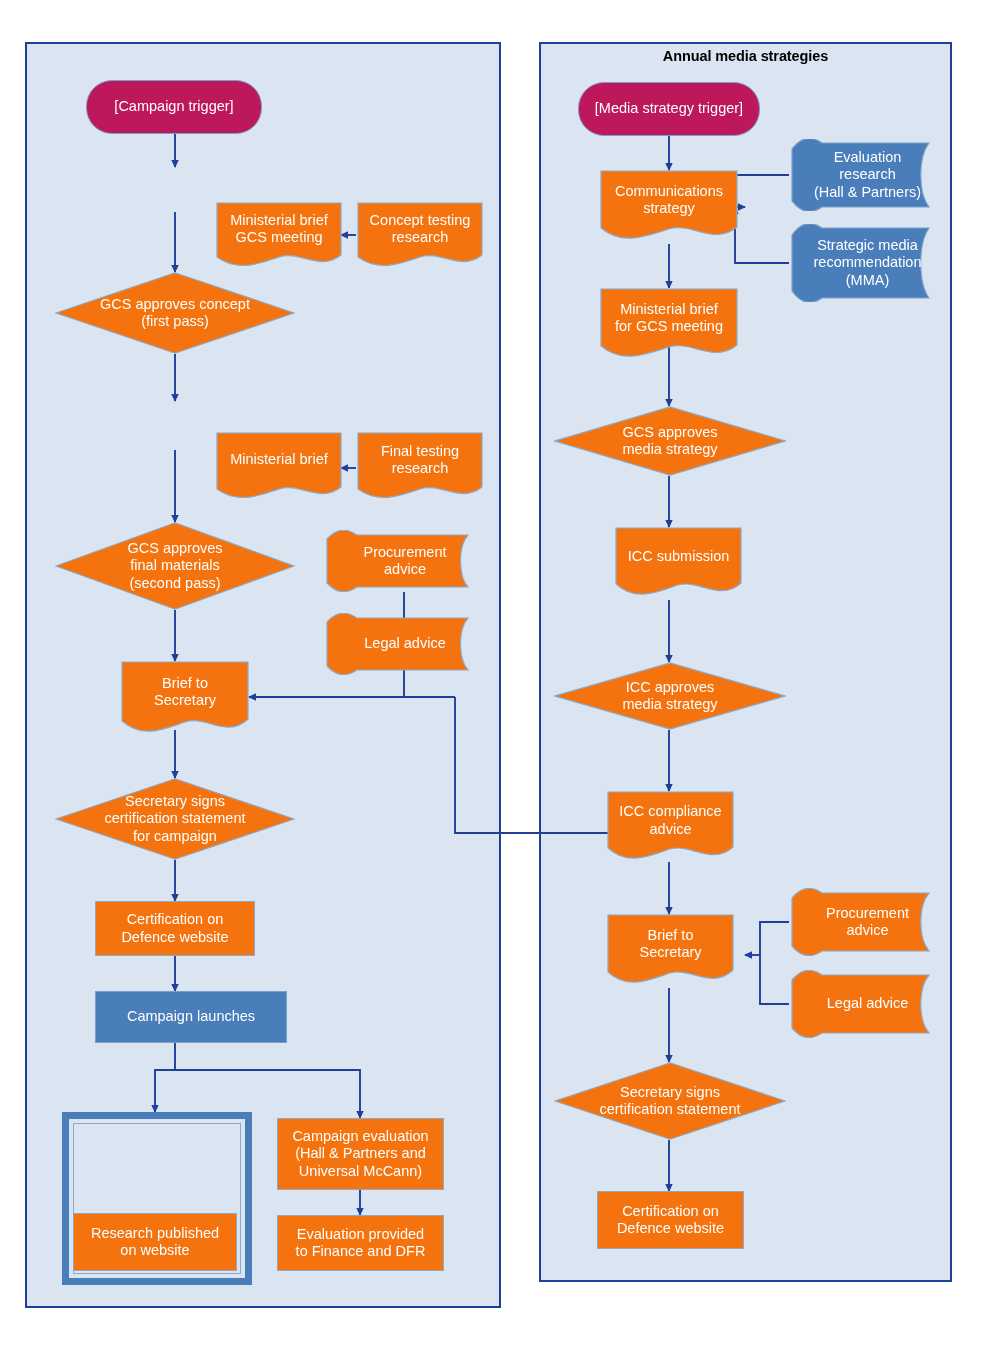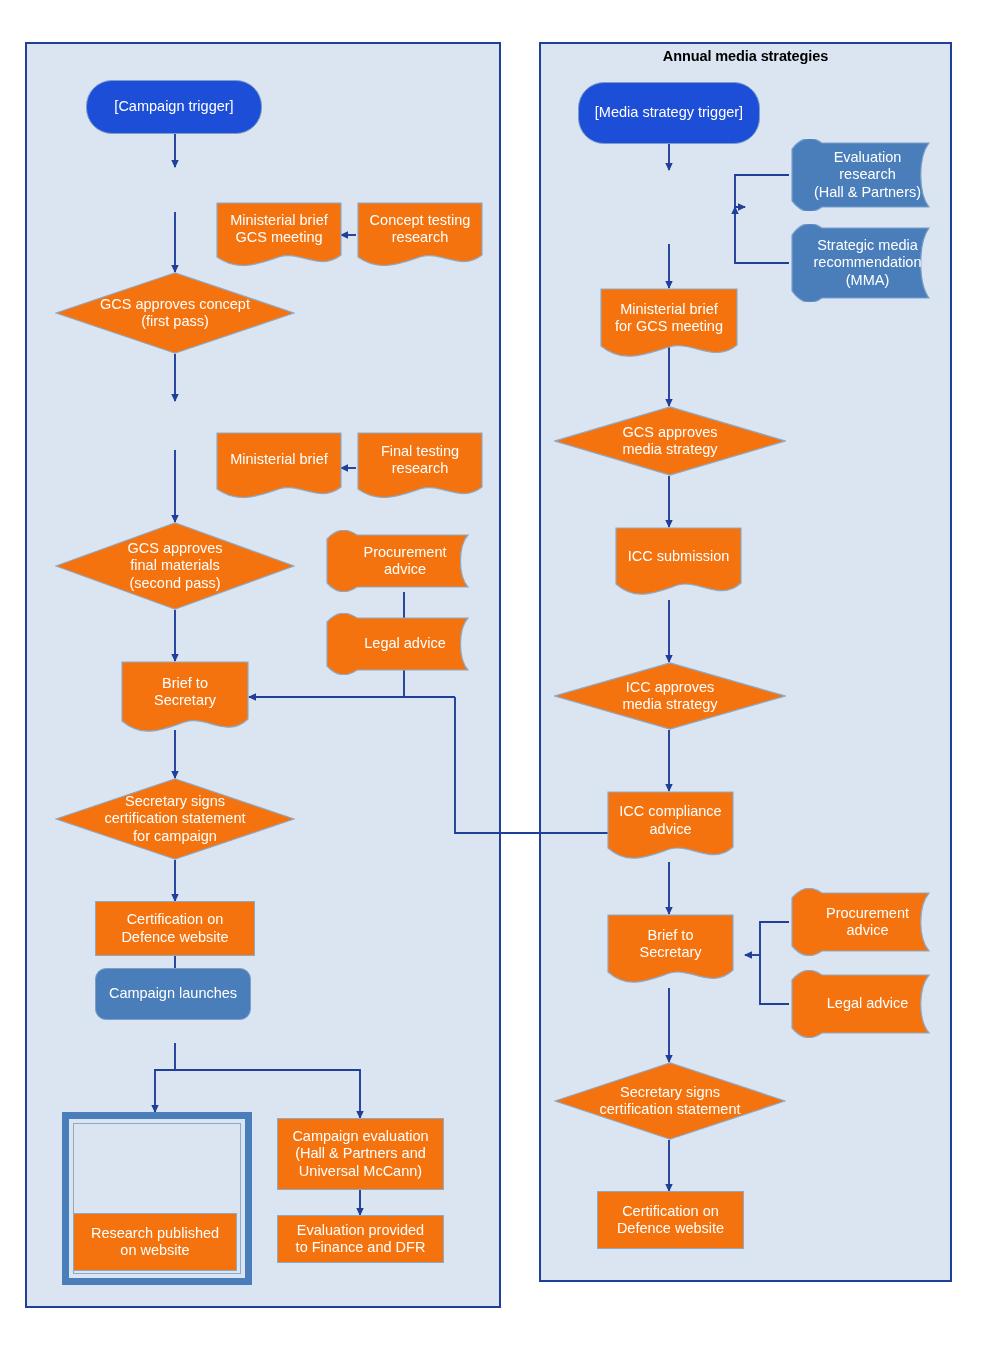--- a/index.html
+++ b/index.html
@@ -41,21 +41,21 @@
 
   
   .rect{
     background:#f4730f;
     border:1px solid #8ea9c6;
   }
   .rect.blue{background:#4a7ebb;border:1px solid #7b9fc9;}
 
   
   .term{
-    background:#1d4ed8;
+    background:#be185d;
     border:1px solid #7b9fc9;
     border-radius:26px;
   }
 
   
   .diamond{background:transparent;border:none;}
   .diamond svg{position:absolute;left:0;top:0;width:100%;height:100%;z-index:-1;}
 
   
   .doc{background:transparent;border:none;}
@@ -223,44 +223,50 @@
     <svg viewBox="0 0 240 82" preserveAspectRatio="none">
       <path d="M120,0.8 L239.2,41 L120,81.2 L0.8,41 Z" fill="#f4730f" stroke="#8ea9c6" stroke-width="1.2"></path>
     </svg>
     <span class="lbl">Secretary signs<br>certification statement<br>for campaign</span>
   </div>
 
   <div class="node rect" style="left:95px;top:901px;width:160px;height:55px;">
     <span class="lbl">Certification on<br>Defence website</span>
   </div>
 
-  <div class="node rect blue" style="left:95px;top:968px;width:156px;height:52px;border-radius:11px;">
+  <div class="node rect blue" style="left:95px;top:991px;width:192px;height:52px;">
     <span class="lbl">Campaign launches</span>
   </div>
 
   <div class="group-frame" style="left:62px;top:1112px;width:190px;height:173px;"></div>
   <div class="group-frame-inner" style="left:73px;top:1123px;width:168px;height:151px;"></div>
 
 
   <div class="node rect" style="left:73px;top:1213px;width:164px;height:58px;z-index:4;">
     <span class="lbl">Research published<br>on website</span>
   </div>
 
   <div class="node rect" style="left:277px;top:1118px;width:167px;height:72px;">
     <span class="lbl">Campaign evaluation<br>(Hall &amp; Partners and<br>Universal McCann)</span>
   </div>
 
-  <div class="node rect" style="left:277px;top:1215px;width:167px;height:48px;">
+  <div class="node rect" style="left:277px;top:1215px;width:167px;height:56px;">
     <span class="lbl">Evaluation provided<br>to Finance and DFR</span>
   </div>
 
-  <div class="node term" style="left:578px;top:82px;width:182px;height:62px;">
+  <div class="node term" style="left:578px;top:82px;width:182px;height:54px;">
     <span class="lbl">[Media strategy trigger]</span>
   </div>
 
+  <div class="node doc" style="left:600px;top:170px;width:138px;height:74px;">
+    <svg viewBox="0 0 138 74" preserveAspectRatio="none">
+      <path d="M1,1 L137,1 L137,57 C114,76 92,52 69,59 C46,66 23,76 1,58 Z" fill="#f4730f" stroke="#8ea9c6" stroke-width="1.2"></path>
+    </svg>
+    <span class="lbl">Communications<br>strategy</span>
+  </div>
 
   <div class="node tape" style="left:790px;top:139px;width:155px;height:72px;justify-content:center;">
     <svg viewBox="0 0 155 72" preserveAspectRatio="none">
       <path d="M2,10 C12,-3 22,-3 32,4 L139,4 C128,18 128,54 139,68 L32,68 C22,75 12,75 2,62 Z" fill="#4a7ebb" stroke="#7b9fc9" stroke-width="1.2"></path>
     </svg>
     <span class="lbl">Evaluation<br>research<br>(Hall &amp; Partners)</span>
   </div>
 
   <div class="node tape" style="left:790px;top:224px;width:155px;height:78px;">
     <svg viewBox="0 0 155 78" preserveAspectRatio="none">

